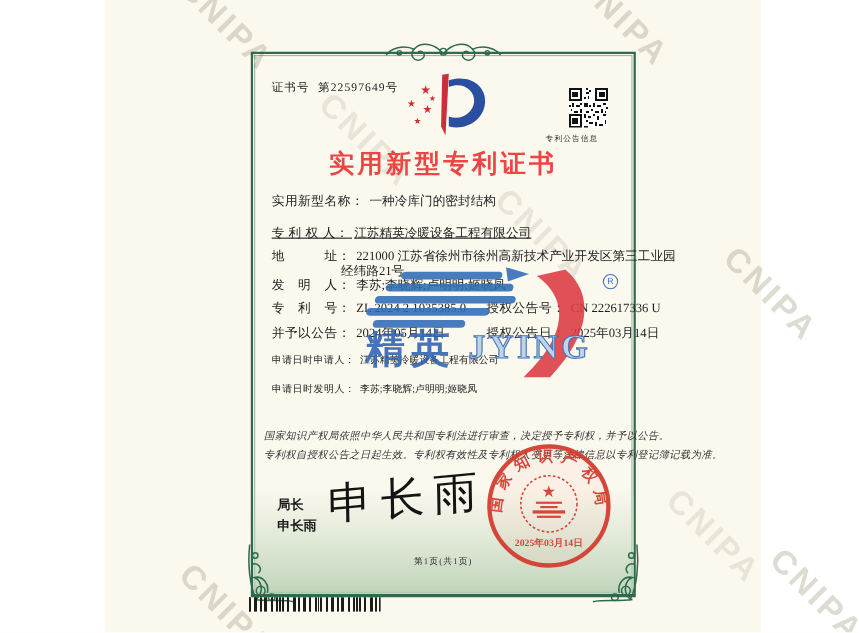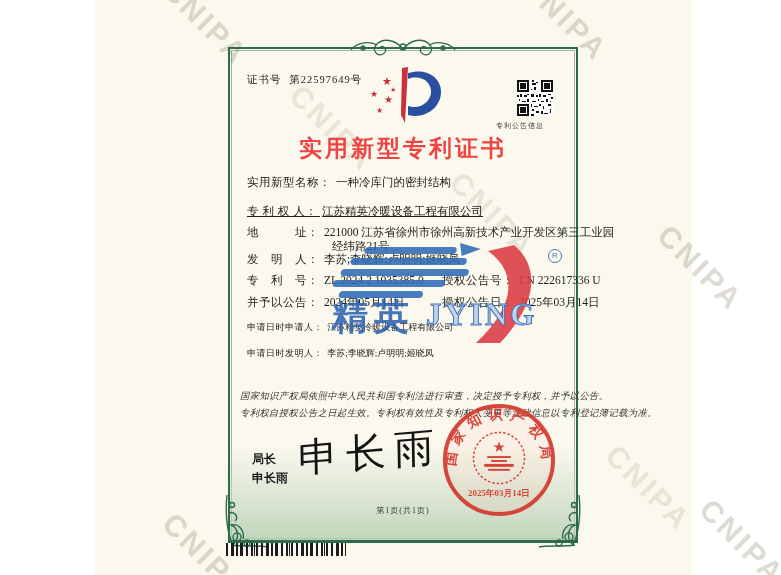--- a/index.html
+++ b/index.html
@@ -25,21 +25,21 @@
   .certno{position:absolute;left:17px;top:24px;font-size:10.5px;letter-spacing:1px;}
   .logo-cnipa{position:absolute;left:128px;top:16px;}
   .qr{position:absolute;left:287px;top:31px;}
   .qr-caption{position:absolute;left:266px;top:72px;width:78px;font-size:7px;letter-spacing:1px;color:#333;}
   .title{position:absolute;left:0;top:84px;width:100%;text-align:center;font-size:23px;font-weight:700;letter-spacing:3px;color:#ef4444;}
   .row{position:absolute;left:17px;font-size:11.5px;white-space:nowrap;}
   .row .lab{letter-spacing:.5px;}
   .row .val{margin-left:2px;}
   .row-r{left:212px;text-align:right;}
   .sub{font-size:9px;color:#222;}
-  .addr2{position:absolute;left:102px;font-size:11.5px;white-space:nowrap;}
+  .addr2{position:absolute;left:80px;font-size:11.5px;white-space:nowrap;}
   .statement{position:absolute;left:10px;width:326px;text-align:center;font-size:9.3px;
              font-style:italic;letter-spacing:.4px;color:#333;white-space:nowrap;}
   .director{position:absolute;left:22px;top:401px;font-family:Liberation Serif, serif;
             font-weight:700;font-size:12px;line-height:19px;color:#1a1a1a;}
   .signature{position:absolute;left:68px;top:376px;font-size:40px;color:#141414;
              transform:rotate(-5deg) skewX(-4deg);letter-spacing:8px;white-space:nowrap;}
   .pagenum{position:absolute;left:0;top:456px;width:100%;text-align:center;font-size:8px;color:#333;letter-spacing:1px;}
   .seal{position:absolute;left:210px;top:352px;z-index:6;opacity:.93;}
   
   .co-logo{position:absolute;left:296px;top:243px;width:268px;height:105px;z-index:5;opacity:.88;}

